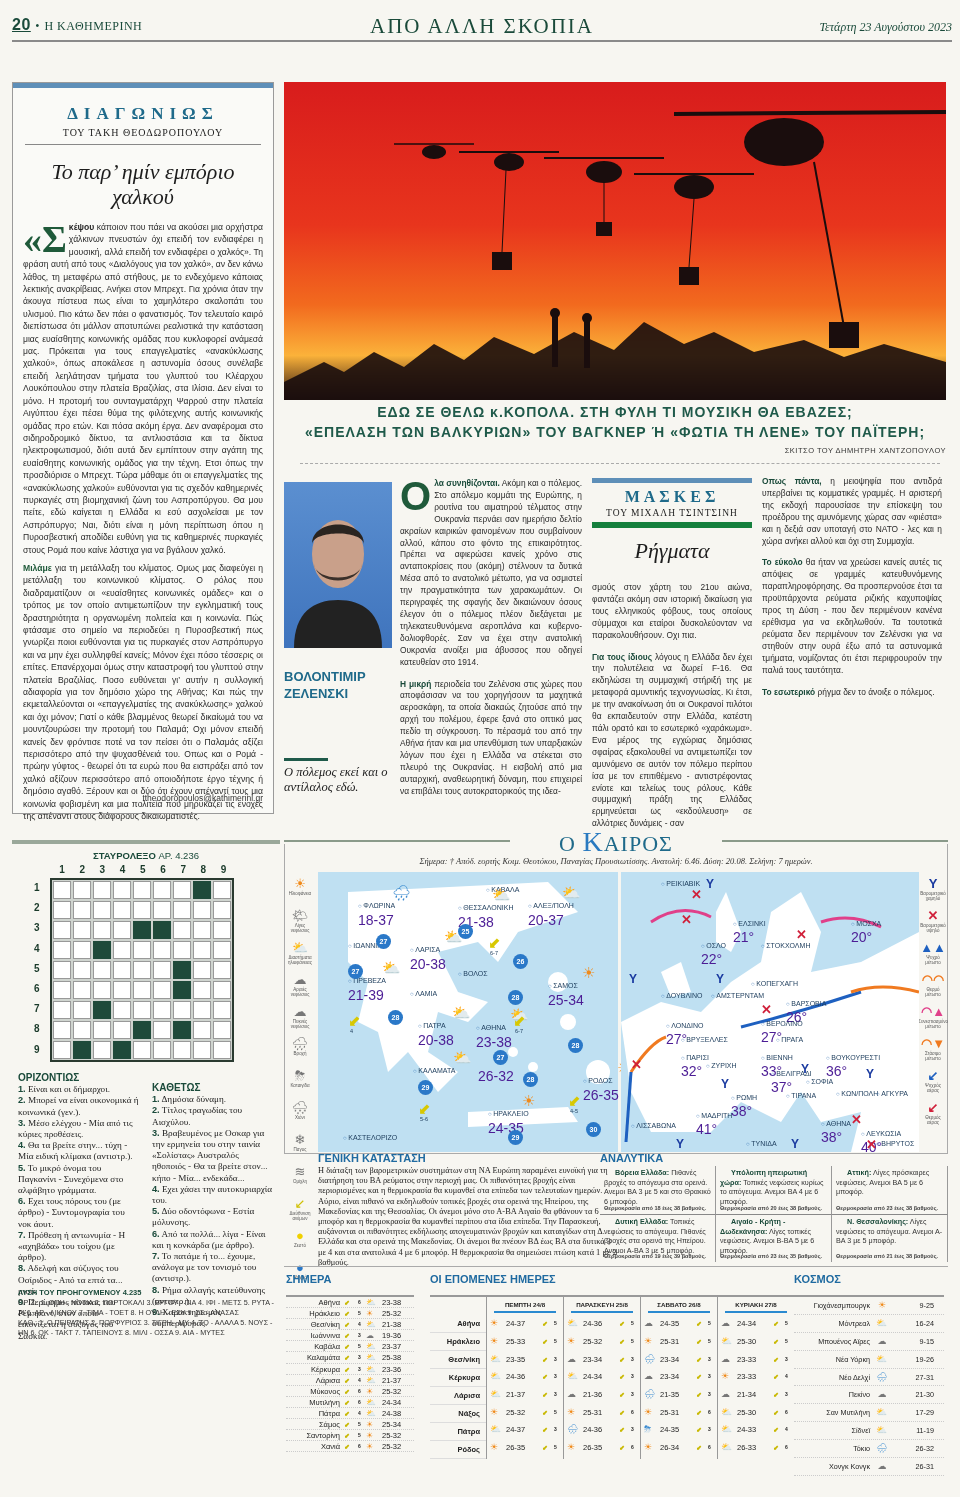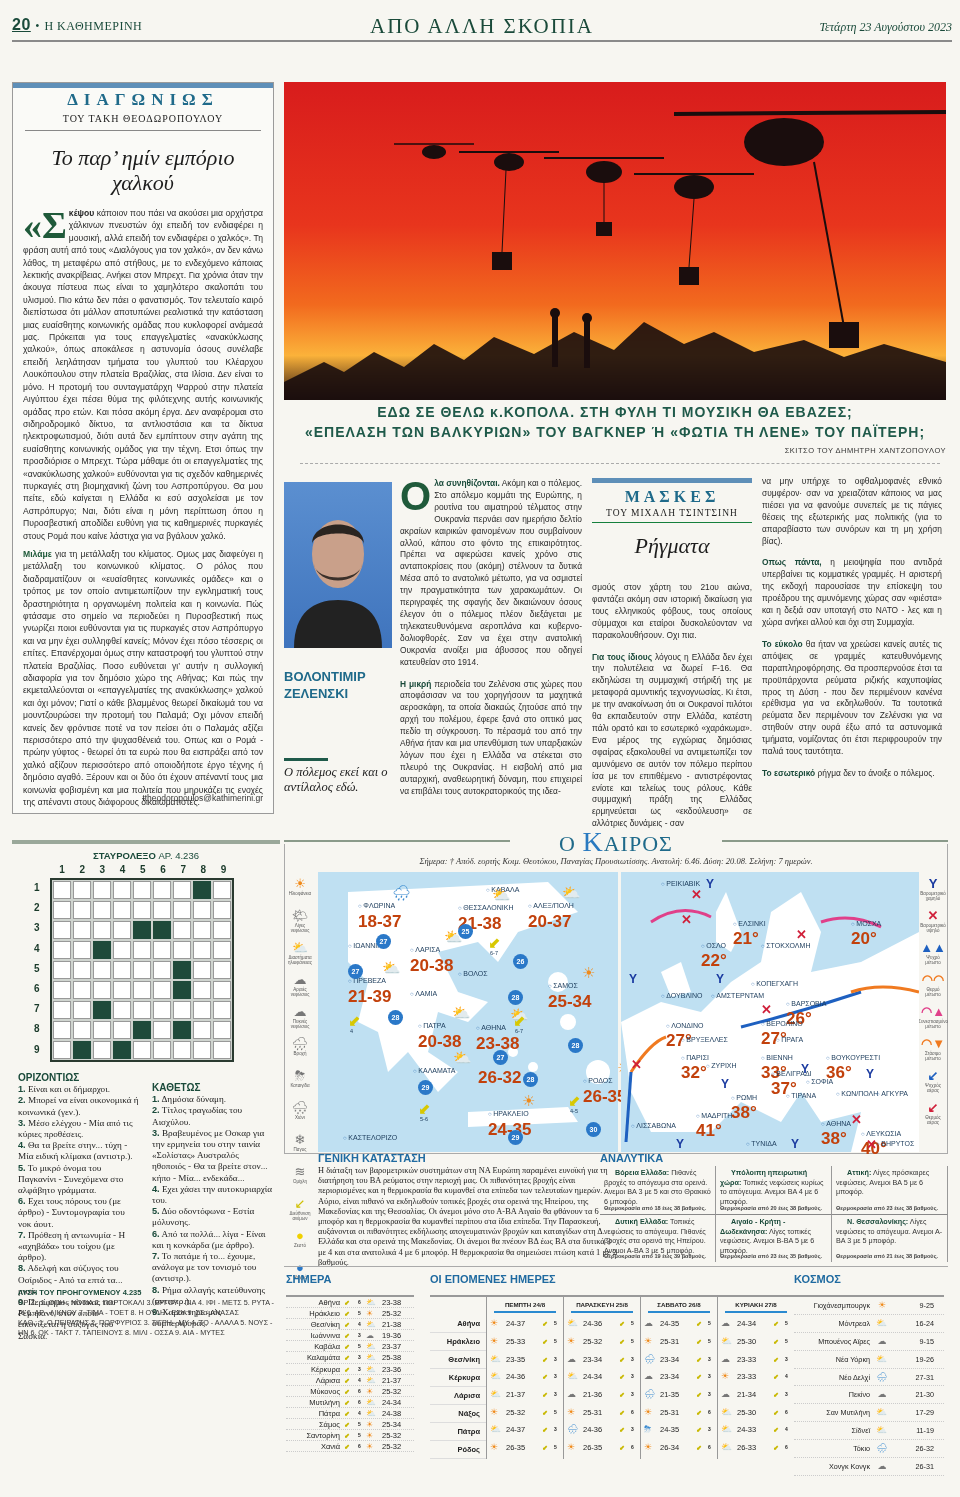--- a/index.html
+++ b/index.html
@@ -9,21 +9,21 @@
   
   #hdr { left: 12px; top: 12px; width: 940px; height: 30px; border-bottom: 2px solid #8a8a8a; }
   #hdr .pg { position: absolute; left: 0; top: 4px; font-size: 16px; font-weight: bold; color: #1a4a3a; }
   #hdr .pg span { font-weight: normal; font-size: 12px; letter-spacing: .5px; font-family: "Liberation Serif", serif; }
   #hdr .sec { position: absolute; left: 0; right: 0; top: 2px; text-align: center; font-family: "Liberation Serif", serif; font-size: 21px; letter-spacing: 2px; color: #1a4a3a; }
   #hdr .date { position: absolute; right: 0; top: 8px; font-family: "Liberation Serif", serif; font-style: italic; font-size: 12px; color: #1a4a3a; }
 
   
   #diag { left: 12px; top: 82px; width: 262px; height: 732px; border: 1px solid #9a9a9a; background: #fafaf7; }
   #diag .bar { height: 5px; background: #5e8fb8; }
-  #diag .kicker { text-align: center; font-family: "Liberation Serif", serif; font-size: 17px; font-weight: bold; color: #1f6a8a; letter-spacing: 6px; margin-top: 2px; }
+  #diag .kicker { text-align: center; font-family: "Liberation Serif", serif; font-size: 17px; font-weight: bold; color: #1f6a8a; letter-spacing: 6px; margin-top: 16px; }
   #diag .by { text-align: center; font-family: "Liberation Serif", serif; font-size: 10px; letter-spacing: 1px; margin-top: 3px; padding-bottom: 6px; border-bottom: 1px solid #888; margin-left: 12px; margin-right: 12px; }
   #diag h1 { text-align: center; font-family: "Liberation Serif", serif; font-style: italic; font-weight: normal; font-size: 22px; line-height: 25px; margin: 14px 10px 12px; }
   #diag .body { font-size: 8.6px; line-height: 12.4px; padding: 0 10px; text-align: justify; color: #2a2a2a; }
   #diag .body p { margin-bottom: 6px; }
   #diag .drop { float: left; font-size: 38px; line-height: 36px; font-weight: bold; color: #1f5a3a; margin-right: 2px; font-family: "Liberation Serif", serif; }
   #diag .email { position: absolute; right: 10px; bottom: 10px; font-size: 8.5px; color: #333; }
 
   
   #cartoon { left: 284px; top: 82px; width: 662px; height: 318px; overflow: hidden; background: linear-gradient(180deg, #d81c1c 0%, #e8351d 45%, #f26a1e 70%, #fbb23a 86%, #2a1410 100%); }
   #cartoon svg { width: 100%; height: 100%; display: block; }
@@ -41,21 +41,21 @@
   .col p { margin-bottom: 10px; }
   .col b { color: #1a4a3a; }
   #c1 { left: 400px; top: 478px; width: 182px; }
   #c1 .drop { float: left; font-size: 40px; line-height: 36px; font-weight: bold; color: #1f5a3a; margin-right: 3px; font-family: "Liberation Sans", sans-serif; }
   #c2 { left: 592px; top: 582px; width: 160px; }
   #c3 { left: 762px; top: 476px; width: 180px; }
 
   #maskes { left: 592px; top: 478px; width: 160px; }
   #maskes .bar { height: 5px; background: #5e8fb8; }
   #maskes .k { text-align: center; font-family: "Liberation Serif", serif; font-size: 16px; font-weight: bold; color: #1f6a8a; letter-spacing: 4px; margin-top: 5px; }
-  #maskes .by { text-align: center; font-family: "Liberation Serif", serif; font-size: 9.5px; letter-spacing: 1px; border-bottom: 1px solid #15803d; padding-bottom: 4px; margin-top: 2px; }
+  #maskes .by { text-align: center; font-family: "Liberation Serif", serif; font-size: 9.5px; letter-spacing: 1px; border-bottom: 6px solid #15803d; padding-bottom: 4px; margin-top: 2px; }
   #maskes h2 { text-align: center; font-family: "Liberation Serif", serif; font-style: italic; font-weight: normal; font-size: 22px; margin-top: 10px; }
 
   
   #xw { left: 12px; top: 840px; width: 268px; height: 640px; }
   #xw .topbar { height: 4px; background: #9aa89a; }
   #xw .title { text-align: center; font-size: 9.5px; font-weight: bold; color: #1a4a3a; margin-top: 6px; }
   #xw .title span { font-weight: normal; }
   #grid { position: absolute; left: 38px; top: 38px; width: 184px; height: 184px; border: 2px solid #2a3a30; display: grid; grid-template-columns: repeat(9, 1fr); grid-template-rows: repeat(9, 1fr); gap: 2px; background: #cfd4cf; padding: 1px; }
   #grid div { background: #fff; border: 1px solid #999; }
   #grid div.blk { background: #1f4a3a; border-color: #1f4a3a; }
@@ -77,21 +77,21 @@
   #wx .title .K { font-size: 28px; color: #2a7ac0; }
   #wx .today { position: absolute; left: 0; right: 0; top: 30px; text-align: center; font-family: "Liberation Serif", serif; font-style: italic; font-size: 8.5px; color: #333; }
   #wx .frame { position: absolute; left: 0; top: 18px; width: 664px; height: 310px; border: 1px solid #aaa; border-top: none; }
   .legend { position: absolute; top: 50px; width: 26px; font-size: 4.5px; color: #555; text-align: center; }
   .legend .li { height: 32px; display: flex; flex-direction: column; align-items: center; justify-content: flex-start; }
   .legend .ic { font-size: 13px; line-height: 15px; }
   #mapGR { position: absolute; left: 34px; top: 46px; width: 300px; height: 280px; background: #bfe0f2; }
   #mapEU { position: absolute; left: 337px; top: 46px; width: 298px; height: 280px; background: #bfe0f2; }
   .lbl { position: absolute; font-size: 7px; color: #1a3a5a; white-space: nowrap; }
   .lbl::before { content: "○ "; font-size: 6px; color: #2a6ab0; }
-  .tmp { position: absolute; font-size: 17px; font-weight: bold; color: #c2410c; white-space: nowrap; }
+  .tmp { position: absolute; font-size: 14px; font-weight: normal; color: #4c1d95; white-space: nowrap; }
   .sea { position: absolute; width: 15px; height: 15px; border-radius: 50%; background: #2a78c8; color: #fff; font-size: 7px; font-weight: bold; text-align: center; line-height: 15px; }
   .wic { position: absolute; font-size: 15px; }
   .hi { position: absolute; color: #1a3aa0; font-weight: bold; font-size: 12px; }
   .lo { position: absolute; color: #d0203a; font-weight: bold; font-size: 13px; }
 
   .secH { position: absolute; font-size: 11px; font-weight: bold; color: #1f6aa0; }
   #gen { position: absolute; left: 34px; top: 326px; width: 300px; }
   #gen p { font-family: "Liberation Serif", serif; font-size: 8.4px; line-height: 10.2px; margin-top: 14px; color: #222; }
   #anal { position: absolute; left: 316px; top: 326px; width: 348px; }
   #anal .grid { position: absolute; top: 14px; left: 0; width: 348px; display: grid; grid-template-columns: 1fr 1fr 1fr; }
@@ -207,21 +207,20 @@
   <div class="bar"></div>
   <div class="k">ΜΑΣΚΕΣ</div>
   <div class="by">ΤΟΥ ΜΙΧΑΛΗ ΤΣΙΝΤΣΙΝΗ</div>
   <h2>Ρήγματα</h2>
 </div>
 <div id="c2" class="abs col">
   <p><span>σμούς στον χάρτη του 21ου αιώνα, φαντάζει ακόμη σαν ιστορική δικαίωση για τους ελληνικούς φόβους, τους οποίους σύμμαχοι και εταίροι δυσκολεύονταν να παρακολουθήσουν. Οχι πια.</span></p>
   <p><b>Για τους ίδιους</b><span> λόγους η Ελλάδα δεν έχει την πολυτέλεια να δωρεί F-16. Θα εκδηλώσει τη συμμαχική στήριξή της με μεταφορά αμυντικής τεχνογνωσίας. Κι έτσι, με την ανακοίνωση ότι οι Ουκρανοί πιλότοι θα εκπαιδευτούν στην Ελλάδα, κατέστη πάλι ορατό και το εσωτερικό «χαράκωμα». Ενα μέρος της εγχώριας δημόσιας σφαίρας εξακολουθεί να αντιμετωπίζει τον αμυνόμενο σε αυτόν τον πόλεμο περίπου ίσα με τον επιτιθέμενο - αντιστρέφοντας ενίοτε και τελείως τους ρόλους. Κάθε συμμαχική πράξη της Ελλάδας ερμηνεύεται ως «εκδούλευση» σε αλλότριες δυνάμεις - σαν</span></p>
 </div>
 <div id="c3" class="abs col">
-  <p><span>να μην υπήρχε το οφθαλμοφανές εθνικό συμφέρον· σαν να χρειαζόταν κάποιος να μας πιέσει για να φανούμε συνεπείς με τις πάγιες θέσεις της εξωτερικής μας πολιτικής (για το απαραβίαστο των συνόρων και τη μη χρήση βίας).</span></p>
   <p><b>Οπως πάντα,</b><span> η μειοψηφία που αντιδρά υπερβαίνει τις κομματικές γραμμές. Η αριστερή της εκδοχή παρουσίασε την επίσκεψη του προέδρου της αμυνόμενης χώρας σαν «φιέστα» και η δεξιά σαν υποταγή στο ΝΑΤΟ - λες και η χώρα ανήκει αλλού και όχι στη Συμμαχία.</span></p>
   <p><b>Το εύκολο</b><span> θα ήταν να χρεώσει κανείς αυτές τις απόψεις σε γραμμές κατευθυνόμενης παραπληροφόρησης. Θα προσπερνούσε έτσι τα προϋπάρχοντα ρεύματα ριζικής καχυποψίας προς τη Δύση - που δεν περιμένουν κανένα ερέθισμα για να εκδηλωθούν. Τα τουτοτικά ρεύματα δεν περιμένουν τον Ζελένσκι για να στηθούν στην ουρά έξω από τα αστυνομικά τμήματα, νομίζοντας ότι έτσι περιφρουρούν την παλιά τους ταυτότητα.</span></p>
   <p><b>Το εσωτερικό</b><span> ρήγμα δεν το άνοιξε ο πόλεμος.</span></p>
 </div>
 
 <div id="xw" class="abs">
   <div class="topbar"></div>
   <div class="title"><span style="font-weight:bold">ΣΤΑΥΡΟΛΕΞΟ</span> <span>ΑΡ. 4.236</span></div>
   <div id="colnums"></div>
   <div id="rownums"></div>

